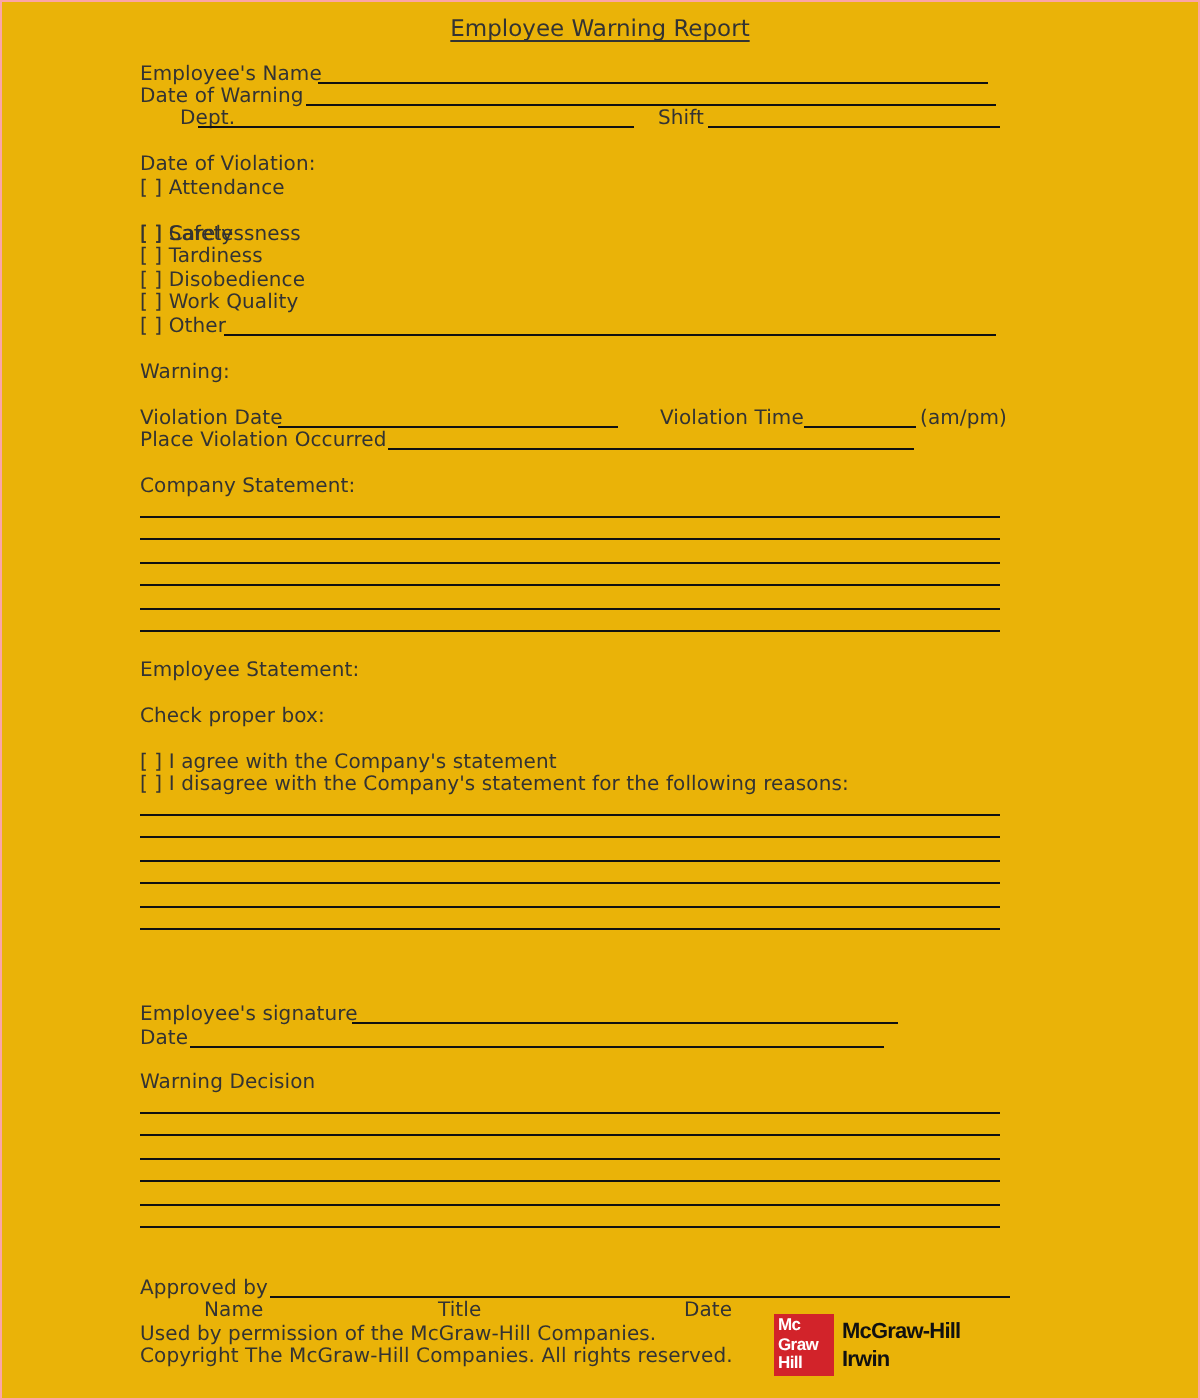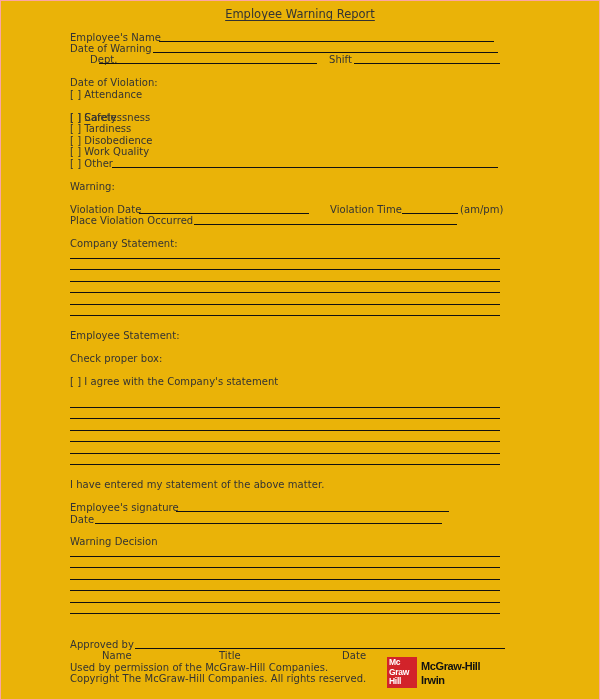--- a/index.html
+++ b/index.html
@@ -78,30 +78,30 @@
     <div class="ul" style="left:69px;top:268px;width:430px;"></div>
     <div class="ul" style="left:69px;top:280px;width:430px;"></div>
     <div class="ul" style="left:69px;top:291px;width:430px;"></div>
     <div class="ul" style="left:69px;top:303px;width:430px;"></div>
     <div class="ul" style="left:69px;top:314px;width:430px;"></div>
   </div>
 
   <div class="t" style="left:69px;top:329px;">Employee Statement:</div>
   <div class="t" style="left:69px;top:352px;">Check proper box:</div>
   <div class="t" style="left:69px;top:375px;">[ ] I agree with the Company's statement</div>
+  <div class="t" style="left:69px;top:386px;">[ ] I disagree with the Company's statement for the following reasons:</div>
   <div>
     <div class="ul" style="left:69px;top:406px;width:430px;"></div>
     <div class="ul" style="left:69px;top:417px;width:430px;"></div>
     <div class="ul" style="left:69px;top:429px;width:430px;"></div>
     <div class="ul" style="left:69px;top:440px;width:430px;"></div>
     <div class="ul" style="left:69px;top:452px;width:430px;"></div>
     <div class="ul" style="left:69px;top:463px;width:430px;"></div>
   </div>
 
-  <div class="t" style="left:69px;top:478px;">I have entered my statement of the above matter.</div>
 
   <div class="t" style="left:69px;top:501px;">Employee's signature</div>
   <div class="ul" style="left:175px;top:510px;width:273px;"></div>
   <div class="t" style="left:69px;top:513px;">Date</div>
   <div class="ul" style="left:94px;top:522px;width:347px;"></div>
 
   <div class="t" style="left:69px;top:535px;">Warning Decision</div>
   <div>
     <div class="ul" style="left:69px;top:555px;width:430px;"></div>
     <div class="ul" style="left:69px;top:566px;width:430px;"></div>

